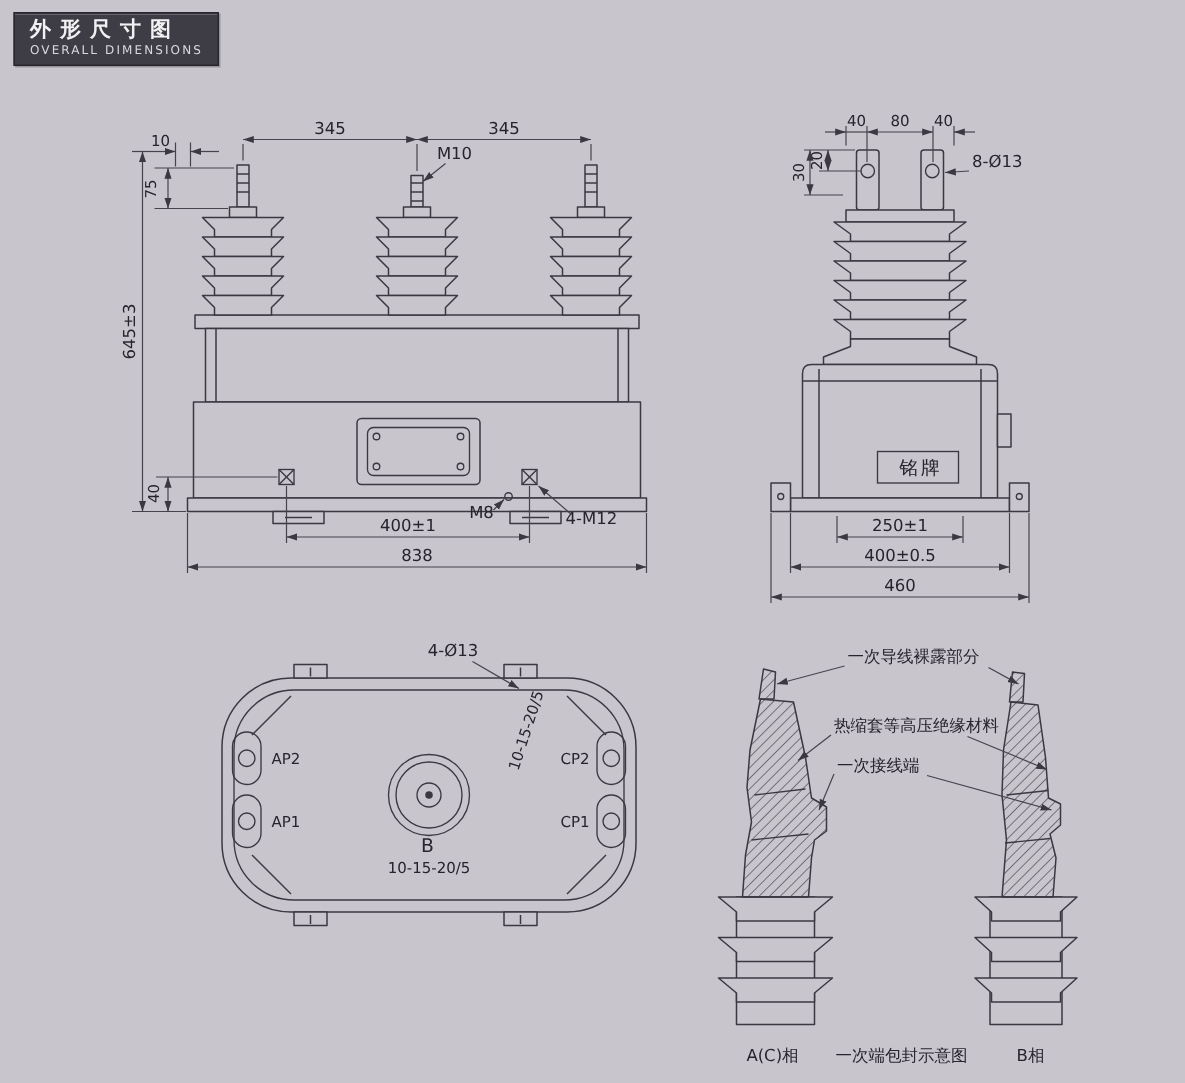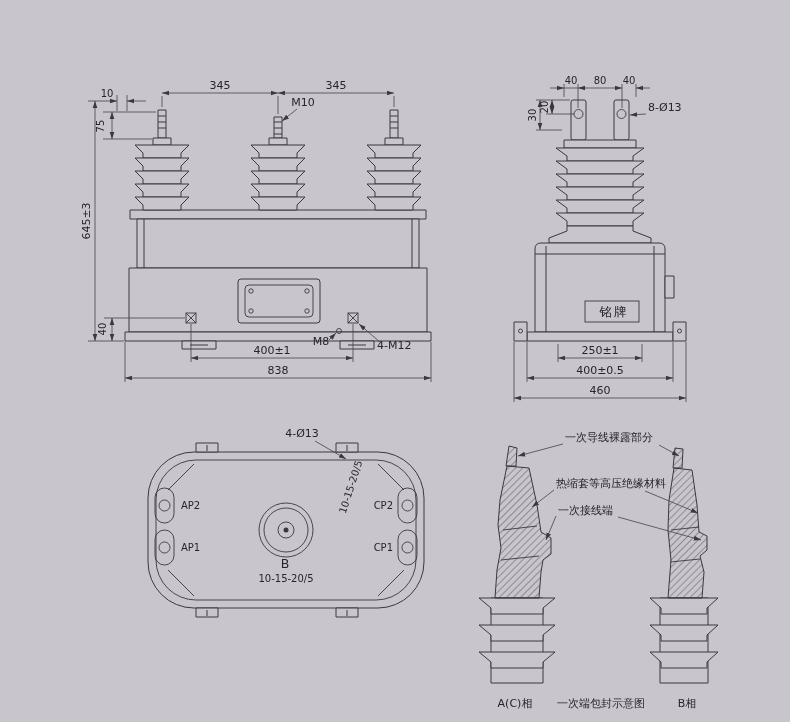--- a/index.html
+++ b/index.html
@@ -347,14 +347,18 @@
       <line class="ldr" x1="556" y1="516" x2="546" y2="540" marker-end="url(#arr)"></line>
       <line class="ldr" x1="618" y1="517" x2="701" y2="540" marker-end="url(#arr)"></line>
     </g>
 
     <text x="515" y="707">A(C)相</text>
     <text x="601" y="707">一次端包封示意图</text>
     <text x="687" y="707">B相</text>
   </g>
 </svg>
 
+<header class="badge">
+  <div class="badge-cn">外形尺寸图</div>
+  <div class="badge-en">OVERALL DIMENSIONS</div>
+</header>
 
 </div>
 
 </body></html>

